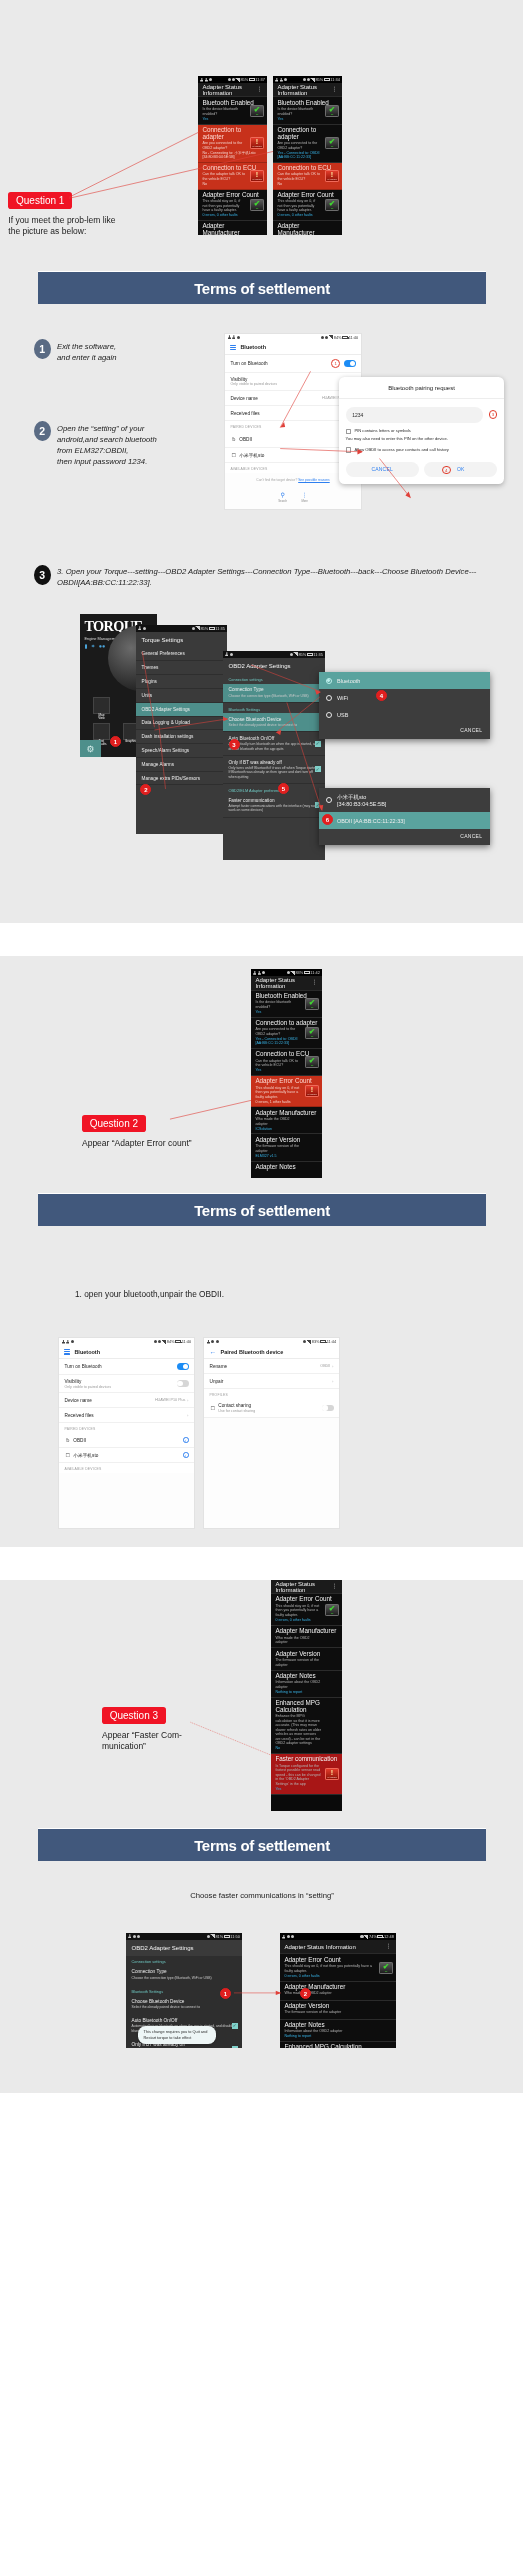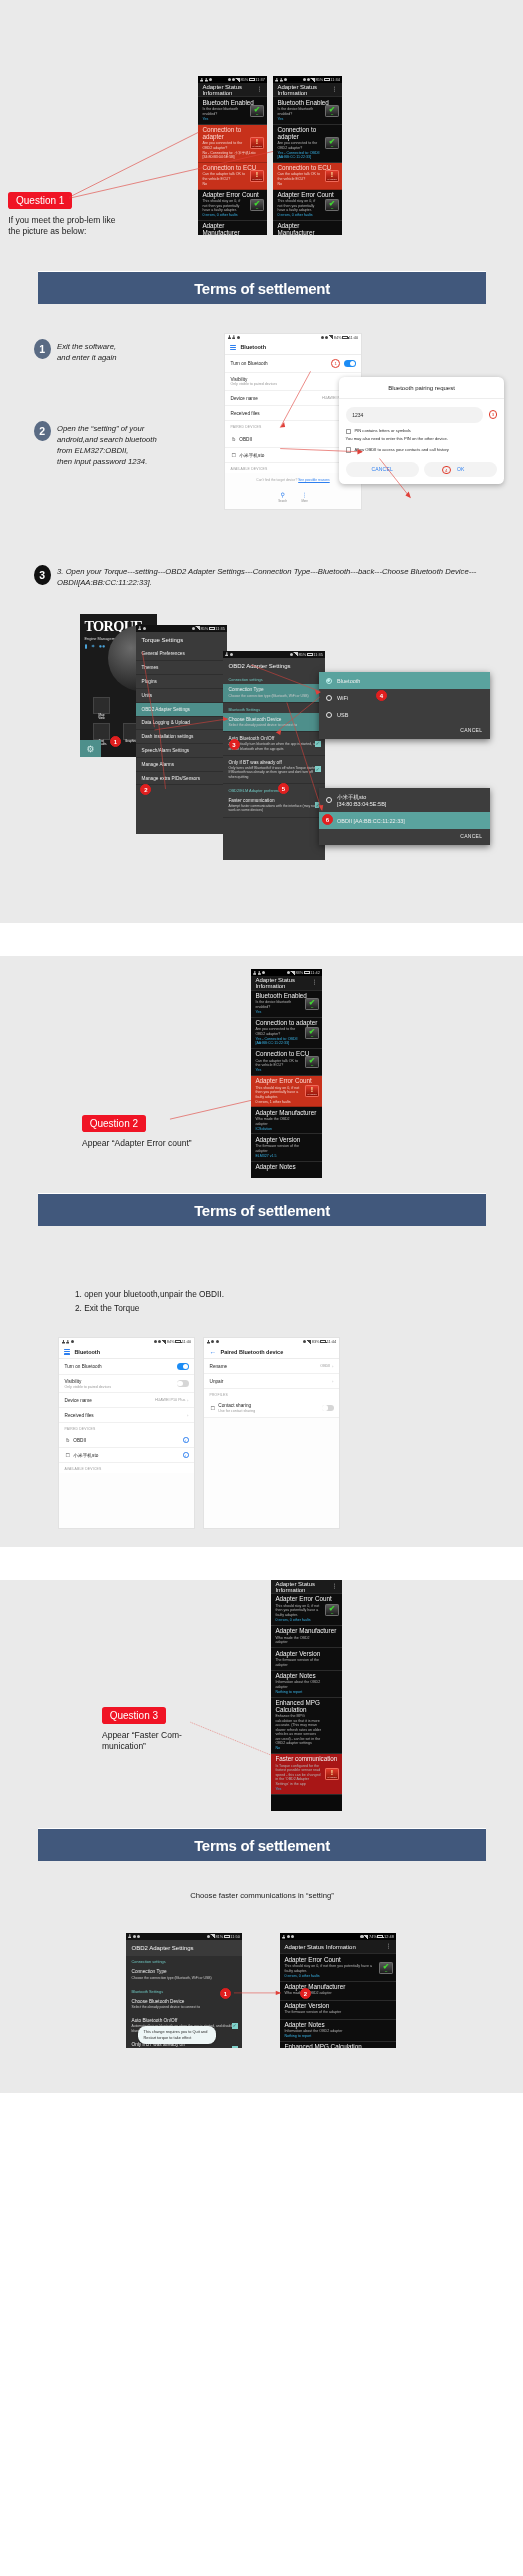--- a/index.html
+++ b/index.html
@@ -790,21 +790,20 @@
 
   <div class="banner-wrap">
     <div class="banner">
         <span class="banner-title">Terms of settlement</span>
       </div>
   </div>
 
   <div style="position:relative;height:320px;background:#eaeaea;">
     <div style="position:absolute;left:75px;top:23px;width:419px;margin-top:37px;" class="list-txt">
       <div>1. open your bluetooth,unpair the OBDII.</div>
-      <div>2. Exit the Torque</div>
     </div>
 
     <div class="lite" style="position:absolute;left:58px;top:110px;width:137px;height:192px;">
       <div class="lite-status">
         <span class="sb-left">
             <span class="sb-ico"></span>
             <span class="sb-ico"></span>
             <span class="sb-dot"></span>
           </span>
         <span class="sb-right">

